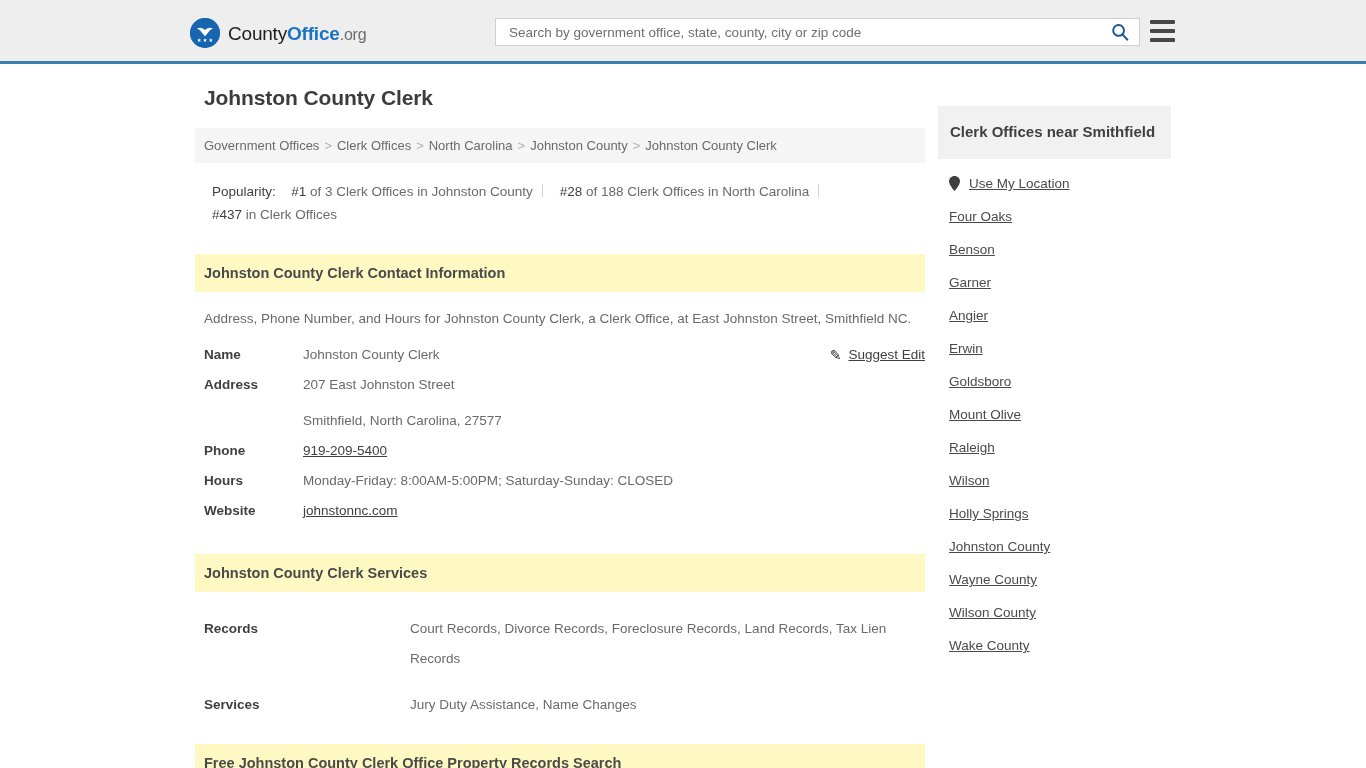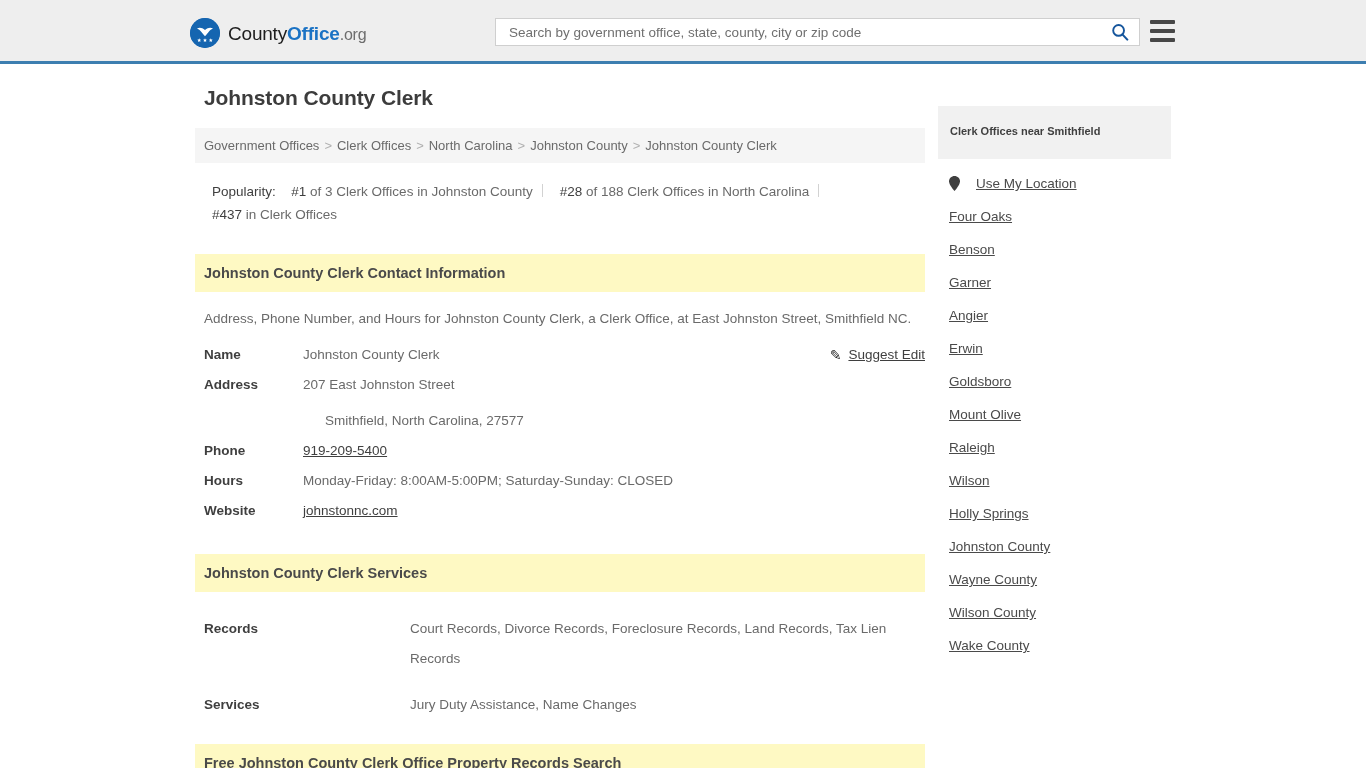--- a/index.html
+++ b/index.html
@@ -237,32 +237,31 @@
     font-weight: bold;
     color: #3f3f3f;
     white-space: nowrap;
   }
   .svc-table td.val { color: #6a6a6a; }
 
   
   .side-head {
     background: #f1f1f1;
     padding: 14px 12px 16px 12px;
-    font-size: 11px;
+    font-size: 15px;
     font-weight: bold;
     color: #3f3f3f;
     line-height: 23px;
   }
   .side-list { margin-top: 8px; }
   .side-item {
     padding: 9px 0 9px 11px;
     font-size: 13.5px;
     display: flex;
     align-items: flex-end;
-    gap: 7px;
   }
   .side-item a {
     color: #4a4a4a;
     text-decoration: underline;
   }
   .pin-icon {
     display: inline-block;
     margin-right: 9px;
     flex: 0 0 auto;
     line-height: 0;
@@ -329,21 +328,21 @@
         <td class="lbl">Name</td>
         <td class="val">Johnston County Clerk</td>
         <td class="act">
           <span class="edit-glyph">✎</span><a class="suggest-edit" href="#">Suggest Edit</a>
         </td>
       </tr>
       <tr>
         <td class="lbl">Address</td>
         <td class="val" colspan="2">
           <div>207 East Johnston Street</div>
-          <div style="margin-top:18px;margin-left:22px;">Smithfield, North Carolina, 27577</div>
+          <div style="margin-top:18px;">Smithfield, North Carolina, 27577</div>
         </td>
       </tr>
       <tr>
         <td class="lbl">Phone</td>
         <td class="val" colspan="2">
           <a class="lnk" href="#">919-209-5400</a>
         </td>
       </tr>
       <tr>
         <td class="lbl">Hours</td>

